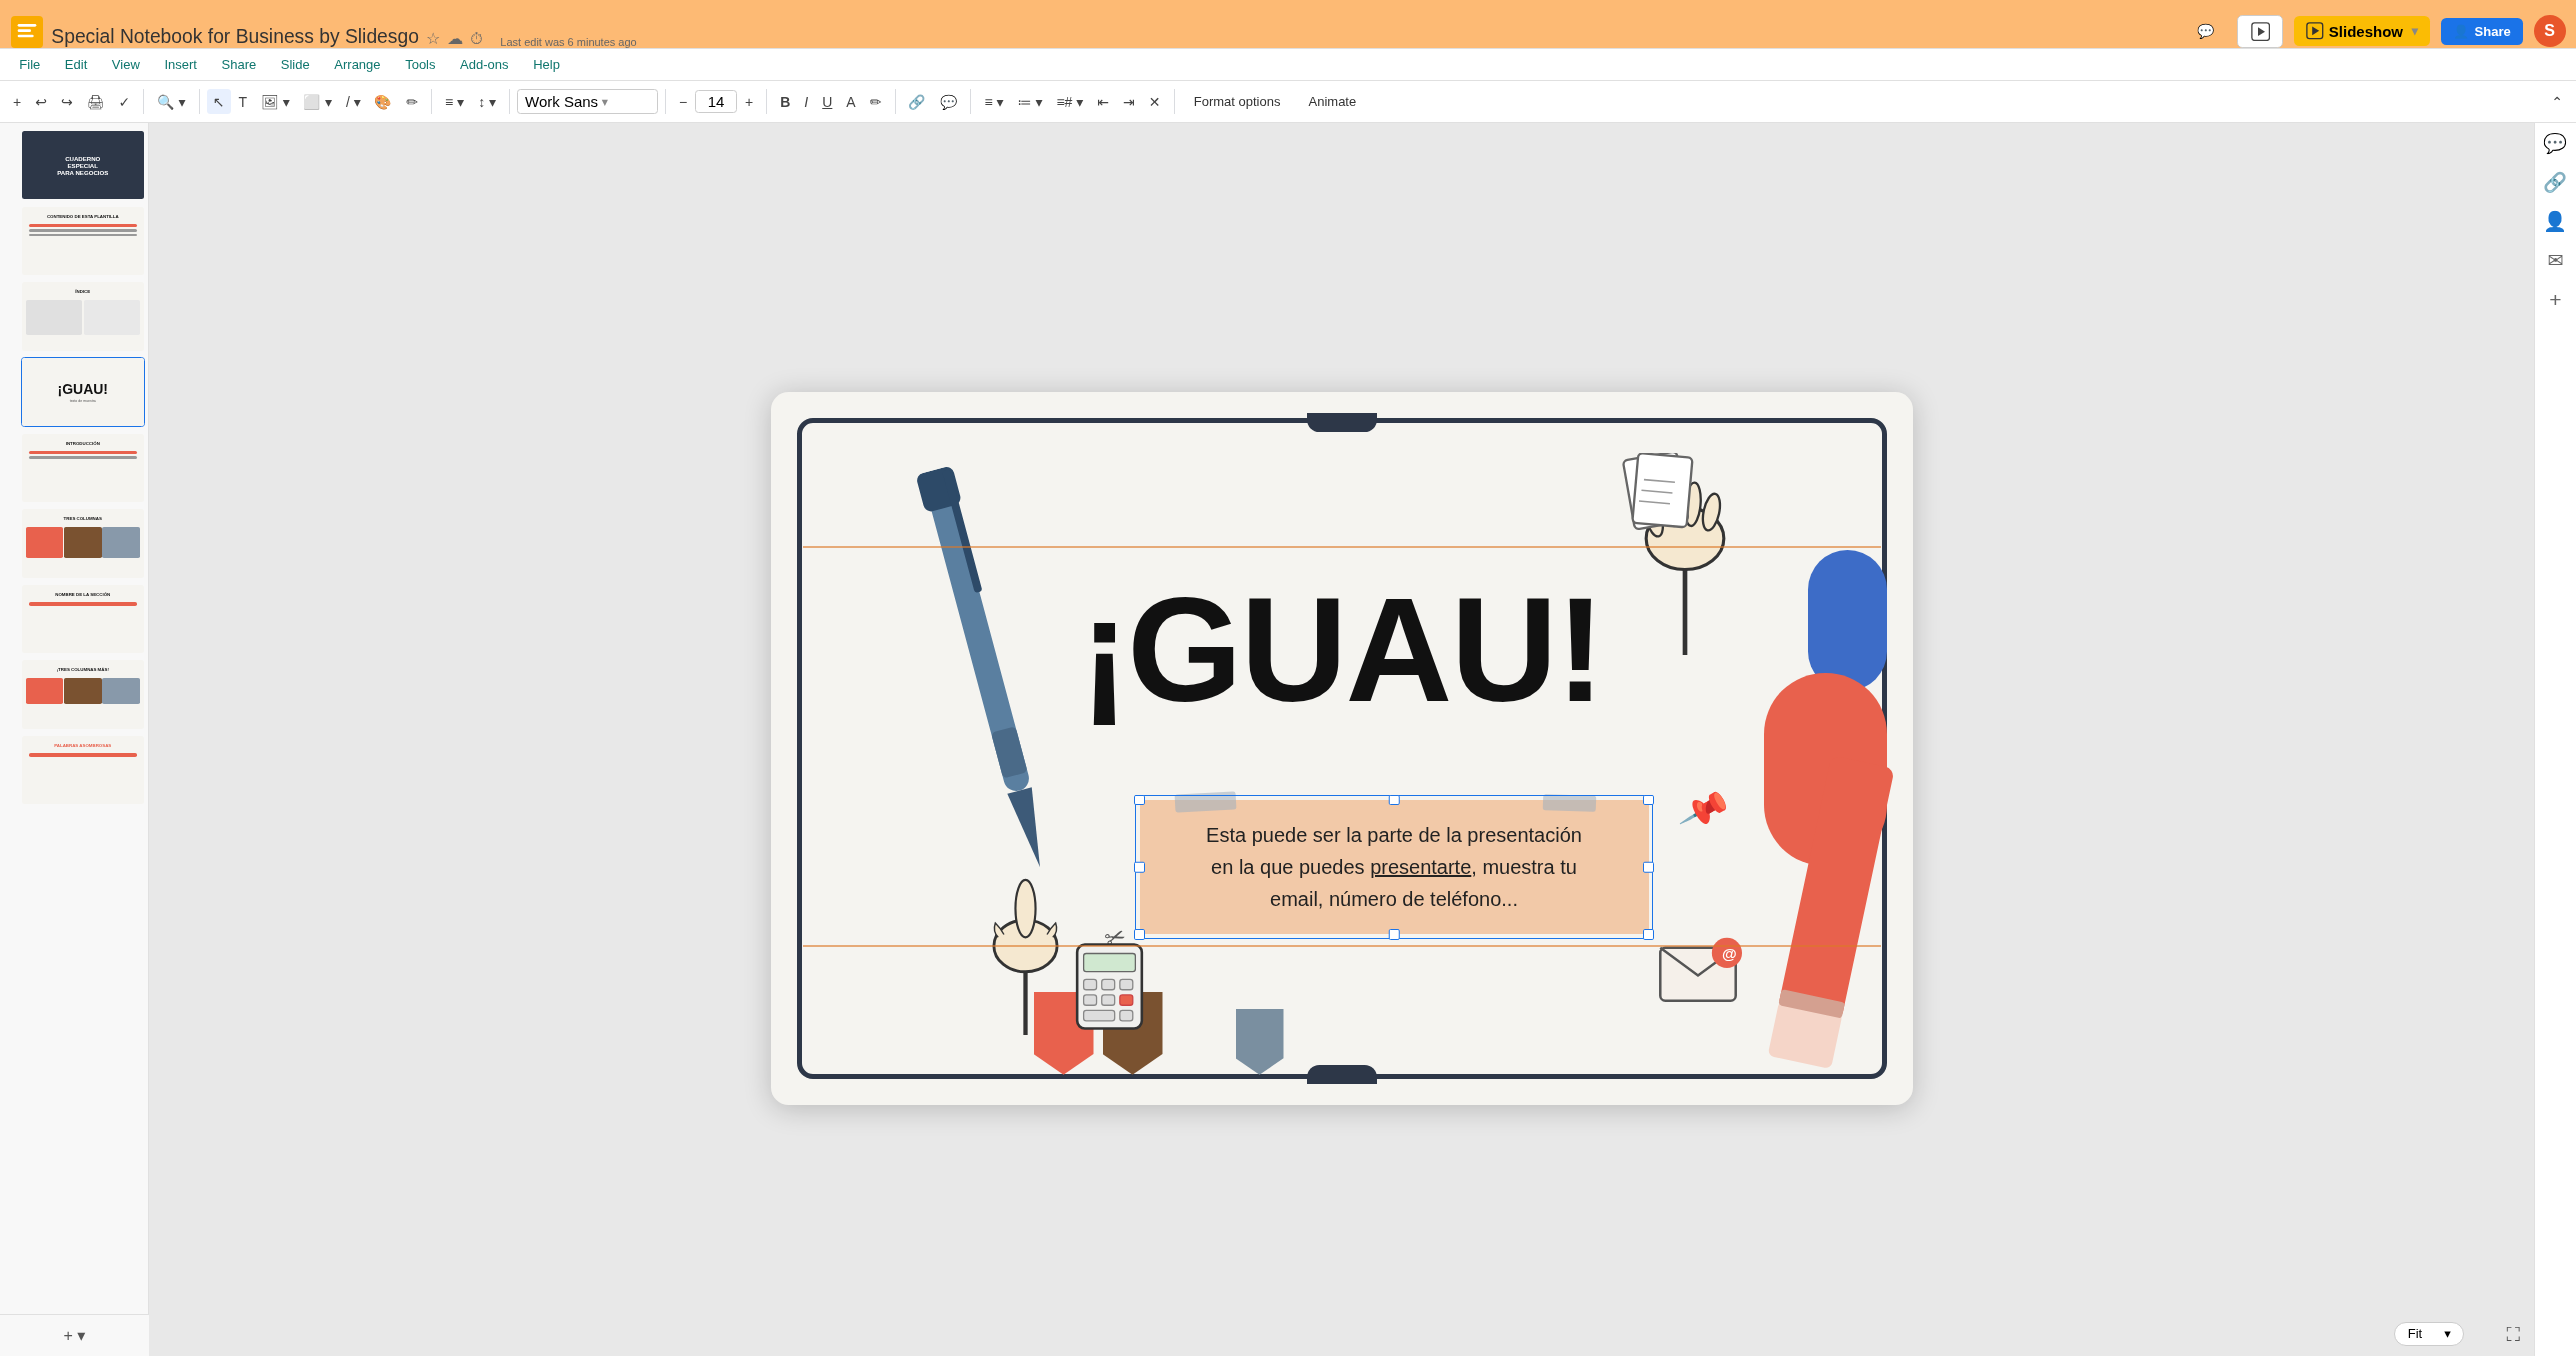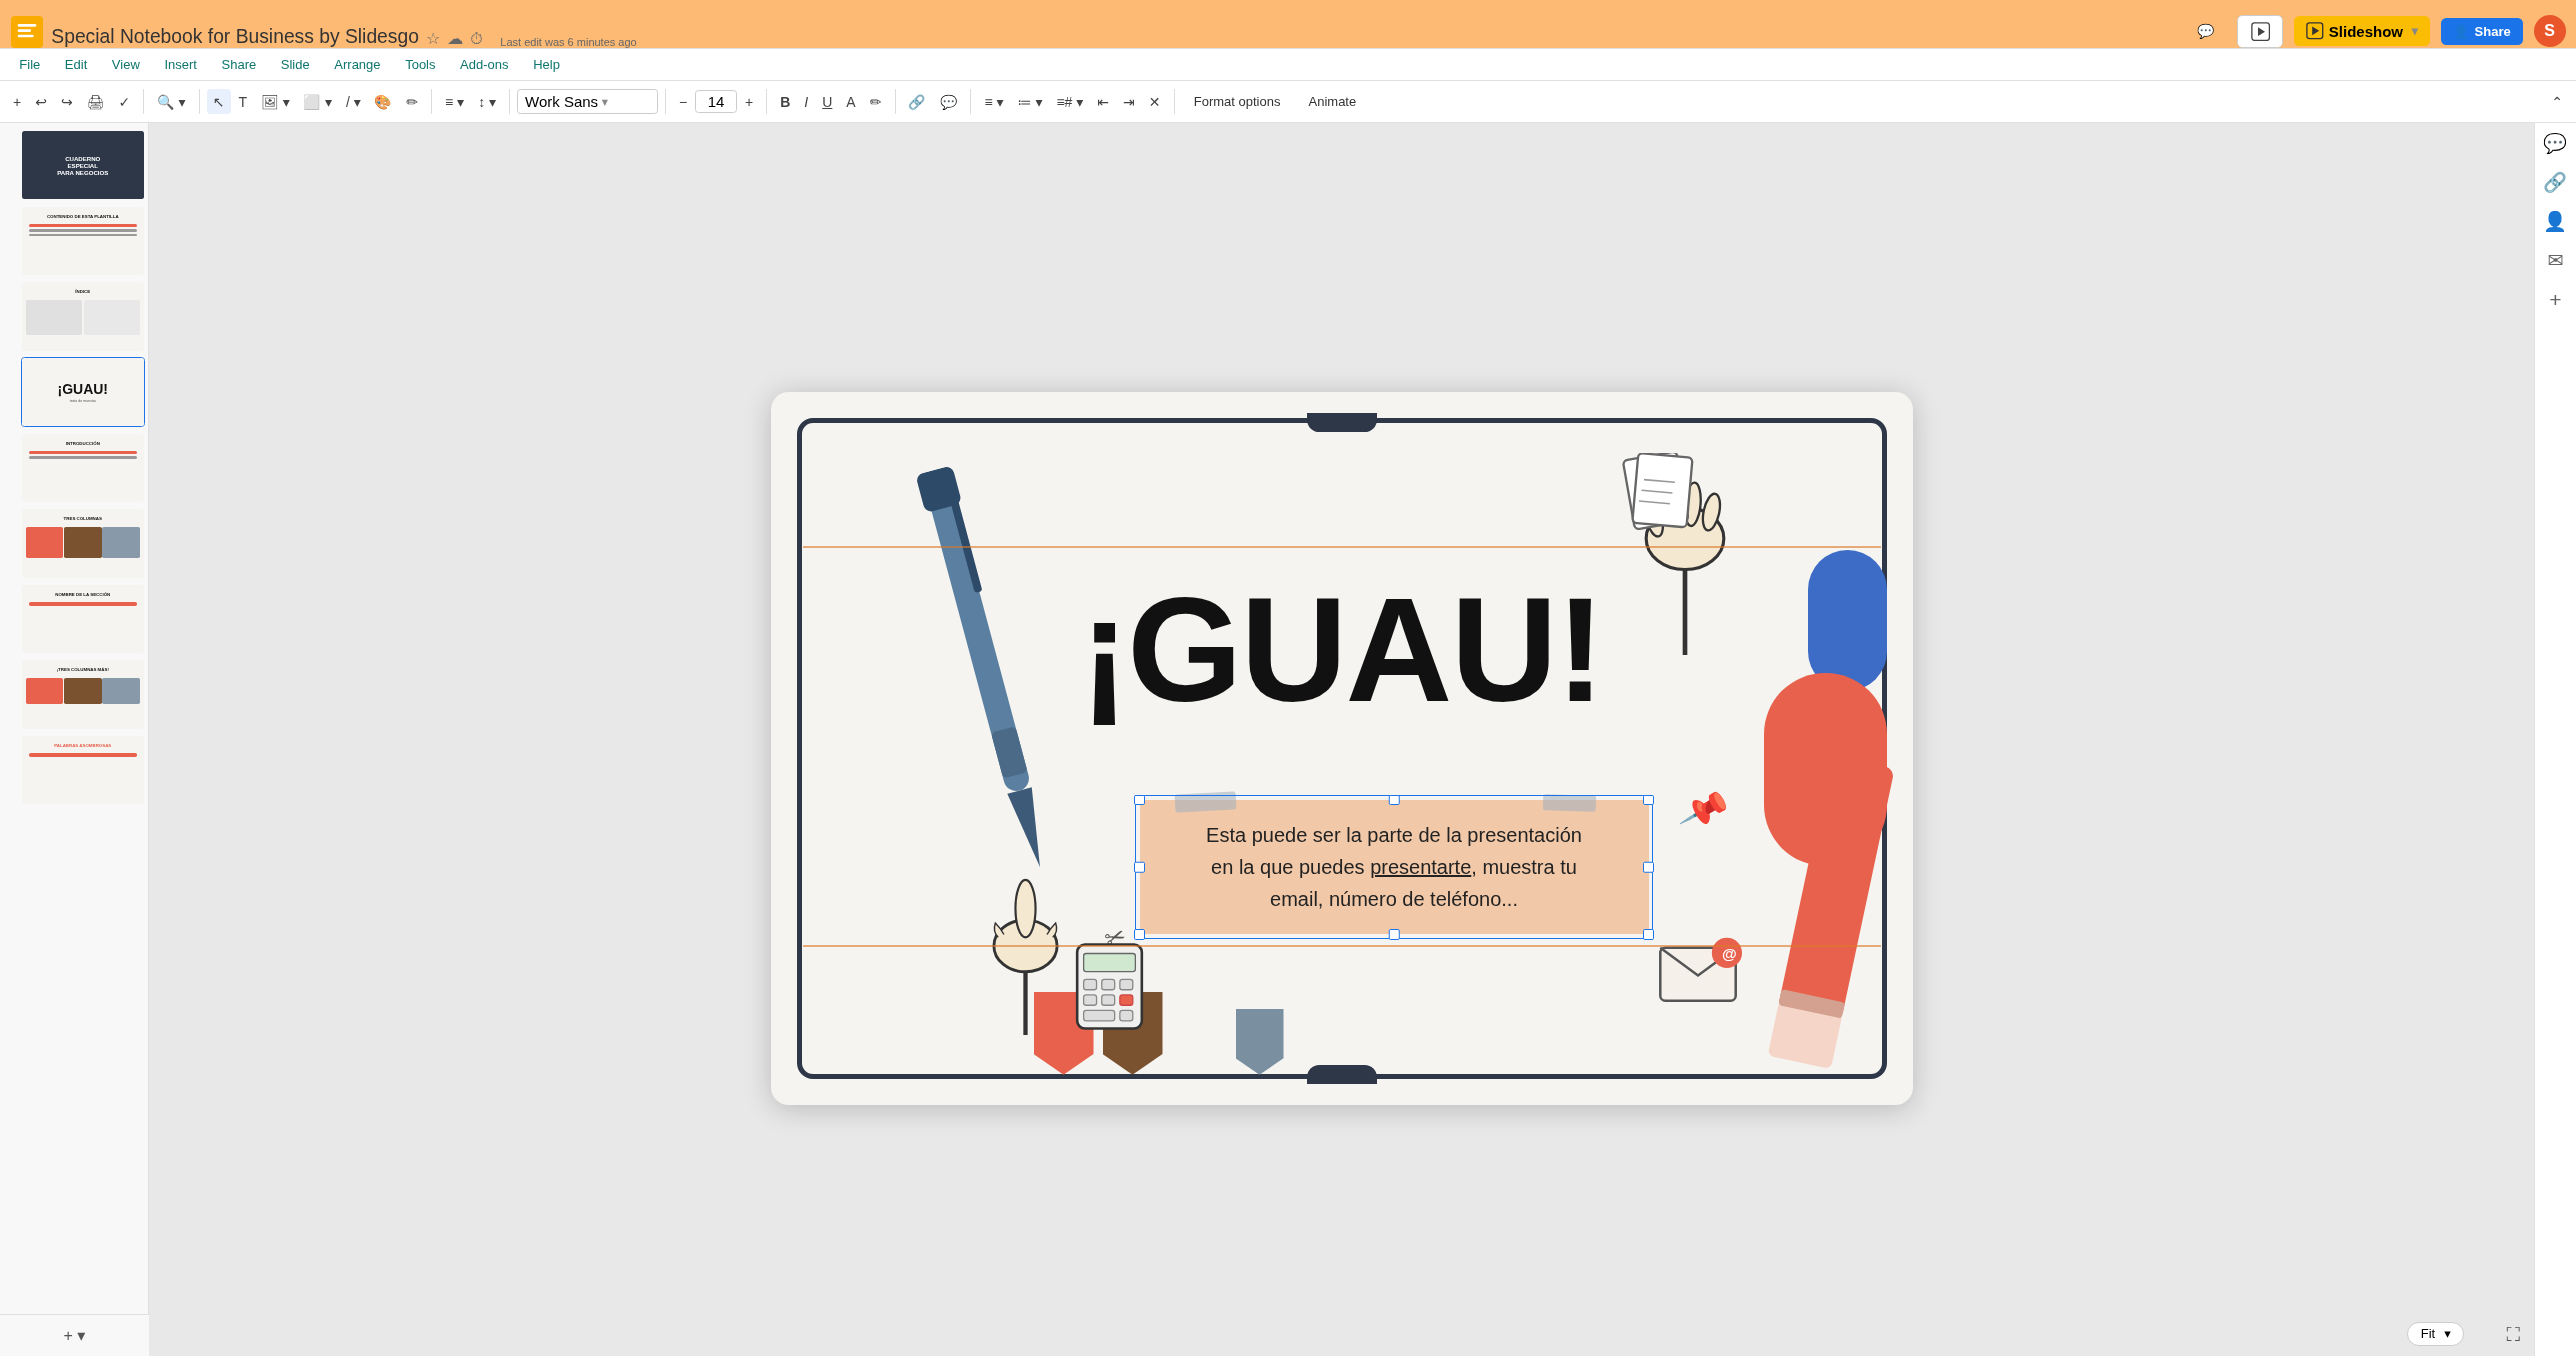--- a/index.html
+++ b/index.html
@@ -511,21 +511,21 @@
 
       <svg style="position:absolute; bottom:88px; right:171px; width:88px; height:88px;" viewBox="0 0 70 60">
         <rect x="5" y="10" width="60" height="42" rx="4" fill="#f5f0ea" stroke="#555" stroke-width="2"></rect>
         <polyline points="5,10 35,32 65,10" fill="none" stroke="#555" stroke-width="2"></polyline>
         <circle cx="58" cy="14" r="12" fill="#e8614d"></circle>
         <text x="54" y="19" font-size="12" fill="#fff" font-weight="700">@</text>
       </svg>
 
     </div>
 
-    <div id="zoom-area" style="position:absolute; bottom:10.5px; right:70px; display:flex; align-items:flex-end; gap:9px; background:#fff; border:0.9px solid #ccc; border-radius:17.6px; padding:3.5px 12.3px; font-size:13px;">
+    <div id="zoom-area" style="position:absolute; bottom:10.5px; right:70px; display:flex; align-items:flex-end; gap:22px; background:#fff; border:0.9px solid #ccc; border-radius:17.6px; padding:3.5px 12.3px; font-size:13px;">
       <span>Fit</span>
       <span>▾</span>
     </div>
 
     <div id="fullscreen-btn" style="position:absolute; bottom:10.5px; right:14px; font-size:19.3px; color:#555; cursor:pointer;">⛶</div>
 
   </div>
 
   <div id="right-panel">
     <div class="right-panel-icon">💬</div>

